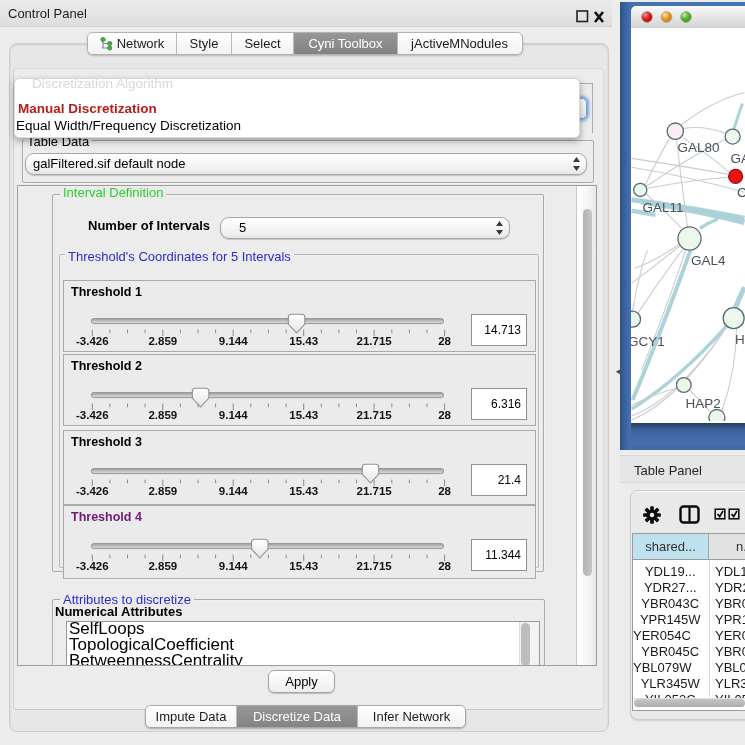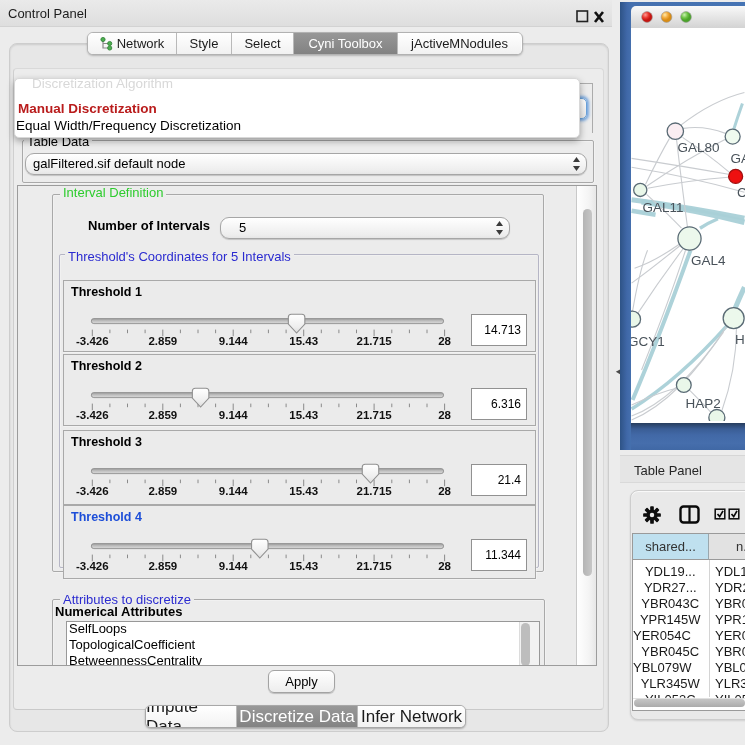--- a/index.html
+++ b/index.html
@@ -31,28 +31,28 @@
 #vtrack{position:absolute;left:558px;top:0;width:20px;height:479px;background:linear-gradient(90deg,#ffffff,#f4f4f4 60%,#e5e5e5);border-left:1px solid #c9c9c9;}
 #vthumb{position:absolute;left:6px;top:23px;width:9px;height:367px;border-radius:4.5px;background:linear-gradient(90deg,#b4b4b4,#c6c6c6);}
 .bluetxt{color:#2b2bd0;}
 .greentxt{color:#2ecc2e;}
 .boldlbl{font-weight:bold;font-size:13px;line-height:13px;color:#000;}
 
 .thbox{position:absolute;left:45px;width:471px;border:1px solid #a9a9a9;background:#ebebeb;box-shadow:0.5px 0.5px 0 rgba(255,255,255,.6);margin-top:12px;}
 .valbox{position:absolute;left:453px;width:54px;height:30px;background:#fff;border:1px solid #919191;font-size:12px;color:#000;text-align:right;}
 .valbox span{position:absolute;right:5px;top:8px;}
 
-#listbox{position:absolute;left:48px;top:435px;width:472px;height:45px;background:#fff;border:1px solid #989898;font-size:13px;color:#000;overflow:hidden;}
+#listbox{position:absolute;left:48px;top:435px;width:472px;height:45px;background:#fff;border:1px solid #989898;font-size:17px;color:#000;overflow:hidden;}
 #listsb{position:absolute;right:0;top:0;width:19px;height:45px;background:#f2f2f2;border-left:1px solid #dcdcdc;}
 #listth{position:absolute;left:0.5px;top:1px;width:9px;height:43px;background:#bdbdbd;border-radius:4.5px;}
 #applybtn{left:268px;top:670px;width:65px;height:21px;border:1px solid #a3a3a3;border-radius:6px;
  background:linear-gradient(#ffffff,#ededed);box-shadow:0 1px 1px rgba(0,0,0,.2);font-size:13px;color:#000;
  display:flex;align-items:center;justify-content:center;}
 #bottabs{left:145px;top:705px;width:319px;height:21px;background:#fff;border:1px solid #a8a8a8;border-radius:6px;
- box-shadow:0 1px 2px rgba(0,0,0,.28);display:flex;overflow:hidden;font-size:17px;color:#1b1b1b;}
+ box-shadow:0 1px 2px rgba(0,0,0,.28);display:flex;overflow:hidden;font-size:13px;color:#1b1b1b;}
 #bottabs .seg{display:flex;align-items:center;justify-content:center;height:100%;background:linear-gradient(#ffffff,#f2f2f2);}
 #bottabs .seg+.seg{border-left:1px solid #b9b9b9;}
 #bottabs .sel{background:linear-gradient(#989898,#838383);color:#fff;}
 
 #popup{left:14px;top:78px;width:564px;height:58px;background:#fff;border:1px solid #d8d8d8;border-radius:5px;
  box-shadow:0 3px 7px rgba(0,0,0,.35);font-size:13.5px;}
 
 #rightbg{left:612px;top:0;width:133px;height:745px;background:#ececec;}
 #netwin{left:620px;top:2px;width:125px;height:448px;background:linear-gradient(90deg,#2e5386,#4068a8 7px,#4570ae 11px,#4674b4);}
 #nettitle{position:absolute;left:11px;top:4px;width:114px;height:22px;border-top-left-radius:5px;
@@ -196,21 +196,21 @@
         <text x="239.7" y="64.3" font-size="11.5" font-weight="bold" fill="#111" text-anchor="middle" font-family="Liberation Sans">15.43</text>
         <text x="310.1" y="64.3" font-size="11.5" font-weight="bold" fill="#111" text-anchor="middle" font-family="Liberation Sans">21.715</text>
         <text x="380.6" y="64.3" font-size="11.5" font-weight="bold" fill="#111" text-anchor="middle" font-family="Liberation Sans">28</text>
         <path d="M298.25 36.3 Q298.25 33.3 301.25 33.3 H311.75 Q314.75 33.3 314.75 36.3 V43 L306.5 52 L298.25 43 Z" fill="url(#th2)" stroke="#909090" stroke-width="1.1"></path>
       </svg>
       <div class="valbox" style="left:407px;top:33px">
         <span>21.4</span>
       </div>
     </div>
   <div class="thbox" style="top:307px;height:72px">
-      <div class="abs" style="left:7px;top:4px;font-weight:bold;font-size:12.5px;color:#1d4ed8">Threshold 4</div>
+      <div class="abs" style="left:7px;top:4px;font-weight:bold;font-size:12.5px;color:#701a75">Threshold 4</div>
       <svg class="abs" style="left:0;top:0" width="471" height="72" viewBox="0 0 471 72">
         <defs>
           <linearGradient id="tg3" x1="0" y1="0" x2="0" y2="1">
             <stop offset="0" stop-color="#9c9c9c"></stop>
             <stop offset="0.5" stop-color="#c2c2c2"></stop>
             <stop offset="1" stop-color="#dadada"></stop>
           </linearGradient>
           <linearGradient id="th3" x1="0" y1="0" x2="0" y2="1">
             <stop offset="0" stop-color="#ffffff"></stop>
             <stop offset="0.7" stop-color="#ededed"></stop>

